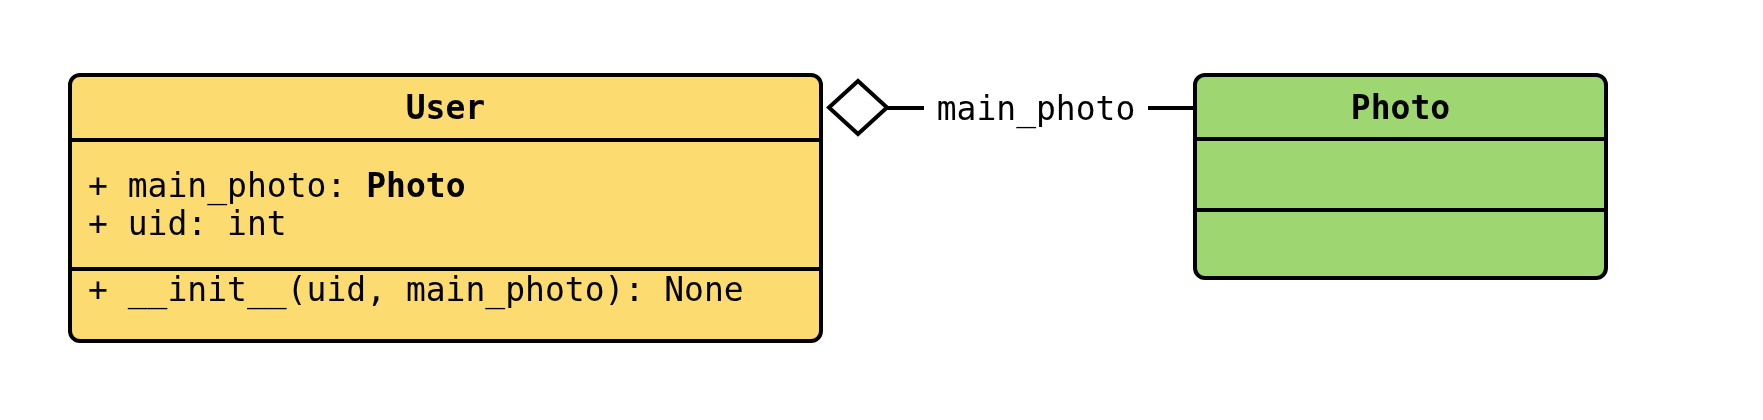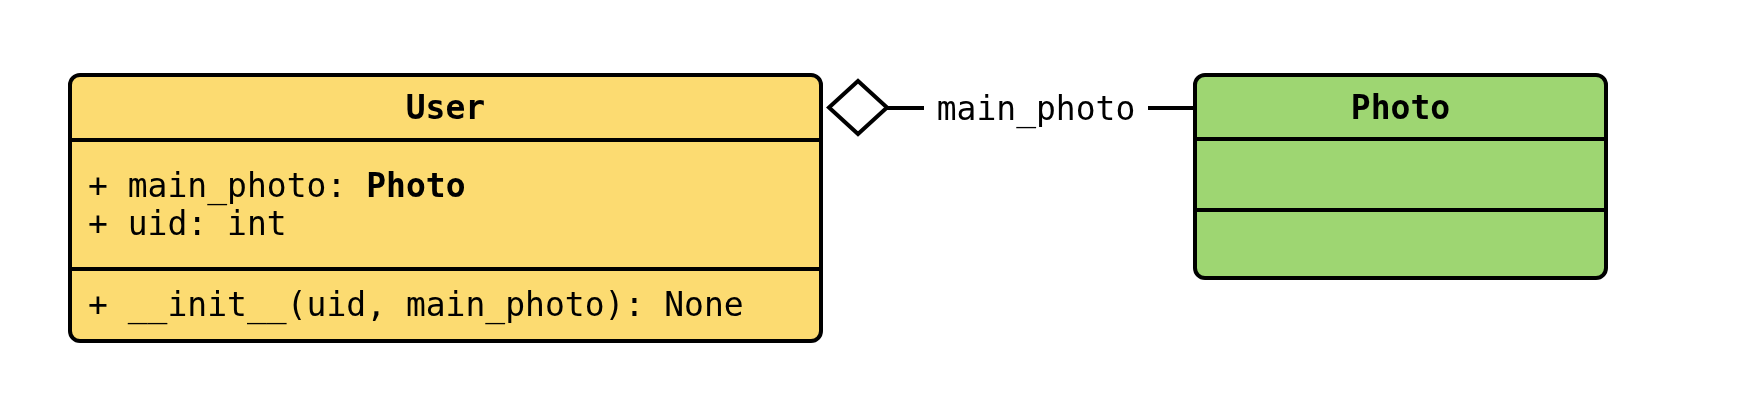--- a/index.html
+++ b/index.html
@@ -56,21 +56,20 @@
     line-height: 38px;
     padding-left: 16px;
   }
   .user .attrs-compartment { height: 129px; }
   .photo .attrs-compartment { height: 71px; }
 
   .methods-compartment {
     flex: 1;
     display: flex;
     flex-direction: column;
-    justify-content: center;
     font-size: 33px;
     line-height: 38px;
     padding-left: 16px;
   }
 
   .member-line { white-space: pre; }
   .member-line .type-bold { font-weight: bold; }
 
   svg.relation-layer {
     position: absolute;

